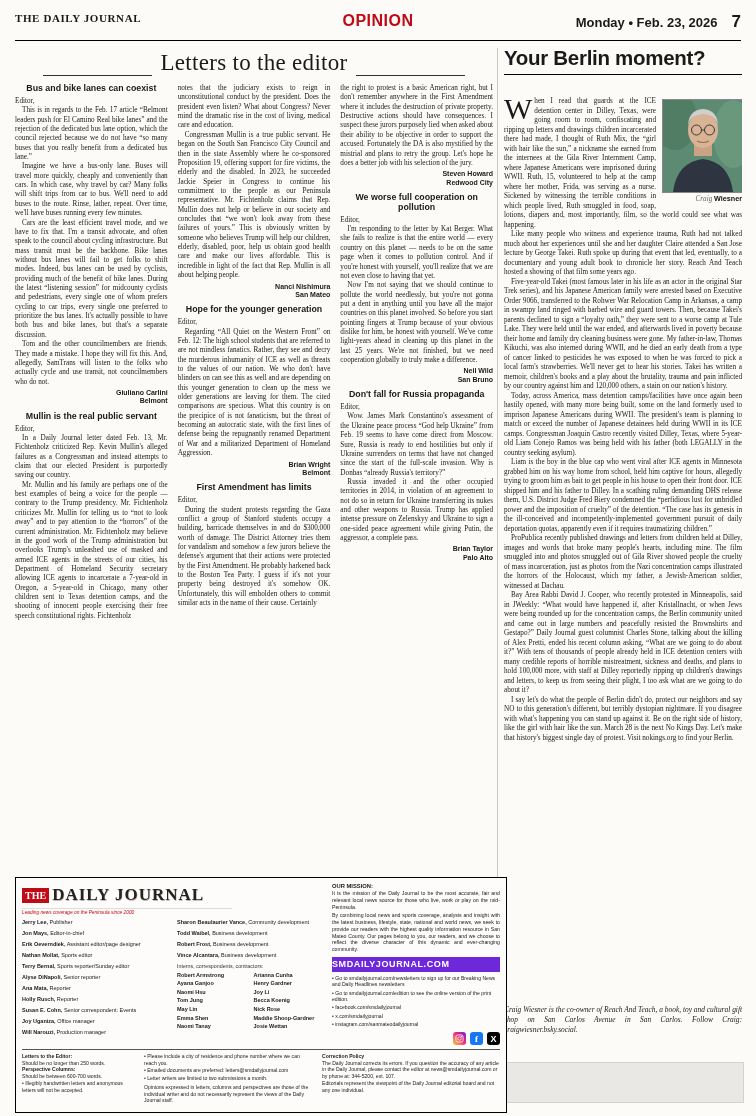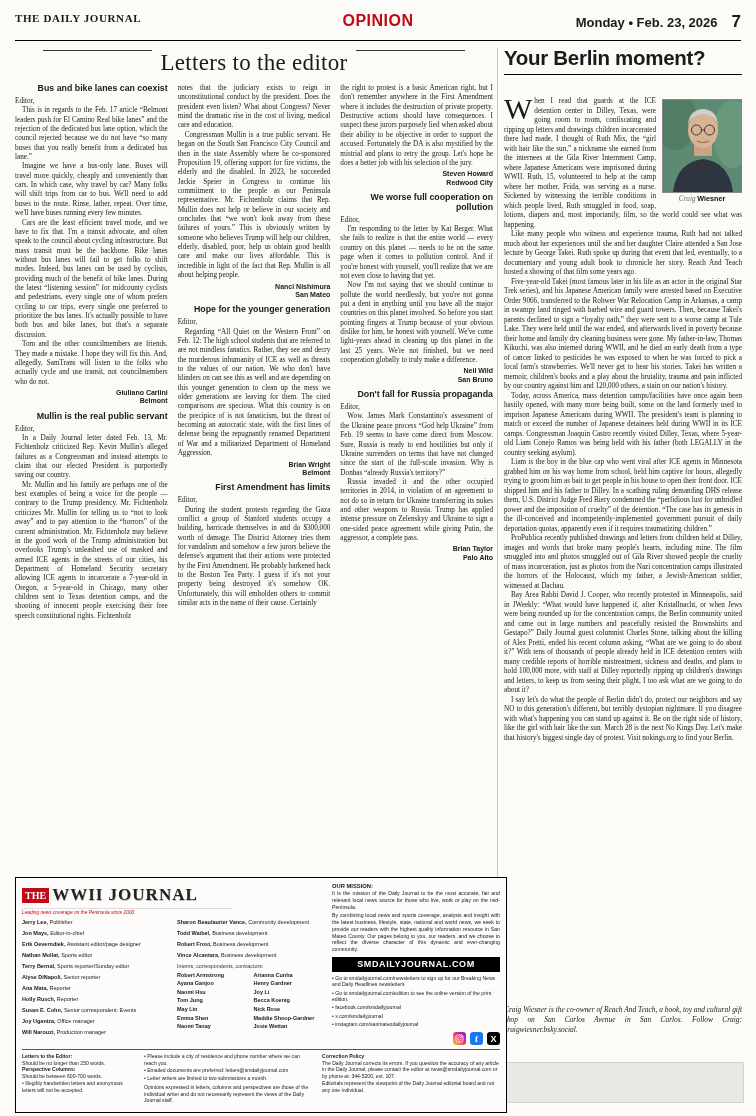--- a/index.html
+++ b/index.html
@@ -12,46 +12,46 @@
   .top-header{position:absolute;top:12px;left:15px;right:15px;display:flex;align-items:flex-start}
   .paper-name{flex:1;font-size:11px;font-weight:bold;letter-spacing:.6px}
   .section-title{flex:1;text-align:center;font-family:"Liberation Sans",sans-serif;font-weight:bold;font-size:16px;color:#c00a16;letter-spacing:.5px}
   .header-right{flex:1;text-align:right;display:flex;justify-content:flex-end;align-items:baseline;gap:14px}
   .issue-date{font-family:"Liberation Sans",sans-serif;font-weight:bold;font-size:13px}
   .page-num{font-family:"Liberation Sans",sans-serif;font-weight:bold;font-size:17px}
   .header-rule{position:absolute;top:40px;left:15px;right:15px;border-top:1.6px solid #000}
 
   
   .letters-region{position:absolute;left:15px;top:46px;width:478px}
-  .letters-title-row{display:flex;align-items:flex-start;gap:8px;margin:4px 28px 8px 28px}
+  .letters-title-row{display:flex;align-items:flex-end;gap:8px;margin:4px 28px 8px 28px}
   .rule-line{flex:1;border-top:1px solid #333;height:0}
   .letters-title{font-size:23px;letter-spacing:.3px;white-space:nowrap}
   .letters-columns{display:flex;gap:10px;height:788px;overflow:hidden}
   .letter-col{flex:1;font-size:7.2px;line-height:1.3;text-align:justify}
-  .letter-heading{font-family:"Liberation Sans",sans-serif;font-weight:bold;font-size:8.8px;line-height:1.12;margin:6px 0 3px;text-align:right}
+  .letter-heading{font-family:"Liberation Sans",sans-serif;font-weight:bold;font-size:8.8px;line-height:1.12;margin:6px 0 3px;text-align:center}
   .letter-col .letter-heading:first-child{margin-top:0}
   .letter-para{text-indent:7px;margin:0}
   .no-indent{text-indent:0}
   .letter-sig{font-family:"Liberation Sans",sans-serif;font-weight:bold;font-size:7px;text-align:right;margin-top:2px;line-height:1.2}
   .sig-city{margin-top:0;margin-bottom:4px}
 
   
   .vdivider{position:absolute;left:497px;top:48px;width:1px;height:1053px;background:#c9c6c0}
 
   
   .berlin{position:absolute;left:504px;top:46px;width:238px;height:946px;overflow:hidden}
   .berlin-title{font-family:"Liberation Sans",sans-serif;font-weight:bold;font-size:20.5px;letter-spacing:-.3px;border-bottom:1px solid #000;padding-bottom:4px;margin-bottom:22px}
   .berlin-flow{font-size:7.2px;line-height:1.32;text-align:justify}
   .berlin-flow p{text-indent:7px;margin:0}
   .berlin-flow p.first{text-indent:0}
   .dropcap{float:left;font-size:30px;line-height:24px;padding-right:2px}
   .photo-wrap{float:right;width:80px;margin:2px 0 4px 6px}
   .photo{width:80px;height:92px;overflow:hidden;border:.5px solid #888}
   .photo svg{display:block}
-  .photo-caption{text-align:center;margin-top:2px;font-size:7.2px;line-height:1.1}
+  .photo-caption{text-align:right;margin-top:2px;font-size:7.2px;line-height:1.1}
   .caption-first{font-style:italic;color:#666}
   .caption-last{font-family:"Liberation Sans",sans-serif;font-weight:bold;color:#111}
   .berlin-bio{position:absolute;left:504px;top:998px;width:238px;font-style:italic;font-size:7.4px;line-height:1.35;text-align:justify}
   .bottom-box{position:absolute;left:504px;top:1062px;width:238px;height:39px;background:#e9e8e4;border:.5px solid #d4d2cc}
 
   
   .masthead-box{position:absolute;left:15px;top:877px;width:478px;height:224px;border:1px solid #000;background:#fdfcfa;
     padding:5px 6px;display:flex;flex-direction:column;font-family:"Liberation Sans",sans-serif;overflow:hidden}
   .mb-main{display:flex;gap:10px;flex:1;overflow:hidden}
   .mb-left{width:300px}
@@ -63,21 +63,21 @@
   .staff-col{flex:1}
   .staff-item{font-size:5.5px;line-height:1.2;margin-bottom:4.4px}
   .staff-name{font-weight:bold}
   .interns-label{font-size:5.3px;color:#333;margin:3px 0 2px}
   .interns-cols{display:flex;gap:8px}
   .interns-cols > div{flex:1}
   .intern-name{font-size:5.5px;font-weight:bold;line-height:1.55}
   .mb-right{flex:1;display:flex;flex-direction:column}
   .mission-title{font-weight:bold;font-size:5.8px;margin-bottom:1px}
   .mission-p{font-size:5.2px;line-height:1.3;text-align:justify;margin-bottom:2px}
-  .site-banner{background:#000000;color:#fff;font-weight:bold;text-align:center;font-size:9px;letter-spacing:.6px;padding:2.5px 0;margin:2px 0 3px;cursor:pointer}
+  .site-banner{background:#6d28d9;color:#fff;font-weight:bold;text-align:left;font-size:9px;letter-spacing:.6px;padding:2.5px 0;margin:2px 0 3px;cursor:pointer}
   .site-bullet{font-size:5.1px;line-height:1.3;margin-bottom:1.6px}
   .site-bullet::before{content:"• "}
   .icons-row{display:flex;gap:4px;justify-content:flex-end;margin-top:auto;padding-top:2px}
   .icon{width:13px;height:13px;border-radius:3px;display:flex;align-items:center;justify-content:center;color:#fff;font-weight:bold;font-size:9px;font-family:"Liberation Sans",sans-serif;cursor:pointer}
   .icon-ig{background:linear-gradient(45deg,#f9ce34,#ee2a7b 55%,#6228d7)}
   .icon-fb{background:#1877f2;font-family:"Liberation Serif",serif}
   .icon-x{background:#000}
   .mb-bottom{border-top:1px solid #555;margin-top:4px;padding-top:3px;display:flex;gap:10px;height:54px;overflow:hidden}
   .mb-bottom .colA{width:112px}
   .mb-bottom .colB{width:168px}
@@ -193,21 +193,21 @@
 </div>
 
 <p class="berlin-bio">Craig Wiesner is the co-owner of Reach And Teach, a book, toy and cultural gift shop on San Carlos Avenue in San Carlos. Follow Craig: craigwiesner.bsky.social.</p>
 <div class="bottom-box"></div>
 
 <div class="masthead-box">
   <div class="mb-main">
     <div class="mb-left">
       <div class="logo-row">
         <span class="logo-the">THE</span>
-        <span class="logo-name">WWII JOURNAL</span>
+        <span class="logo-name">DAILY JOURNAL</span>
       </div>
       <div class="logo-tagline">Leading news coverage on the Peninsula since 2000</div>
       <div class="staff-row">
         <div class="staff-col" id="staff-col-1">
             <div class="staff-item"><span class="staff-name">Jerry Lee,</span> <span>Publisher</span></div>
             <div class="staff-item"><span class="staff-name">Jon Mays,</span> <span>Editor-in-chief</span></div>
             <div class="staff-item"><span class="staff-name">Erik Oeverndiek,</span> <span>Assistant editor/page designer</span></div>
             <div class="staff-item"><span class="staff-name">Nathan Mollat,</span> <span>Sports editor</span></div>
             <div class="staff-item"><span class="staff-name">Terry Bernal,</span> <span>Sports reporter/Sunday editor</span></div>
             <div class="staff-item"><span class="staff-name">Alyse DiNapoli,</span> <span>Senior reporter</span></div>

